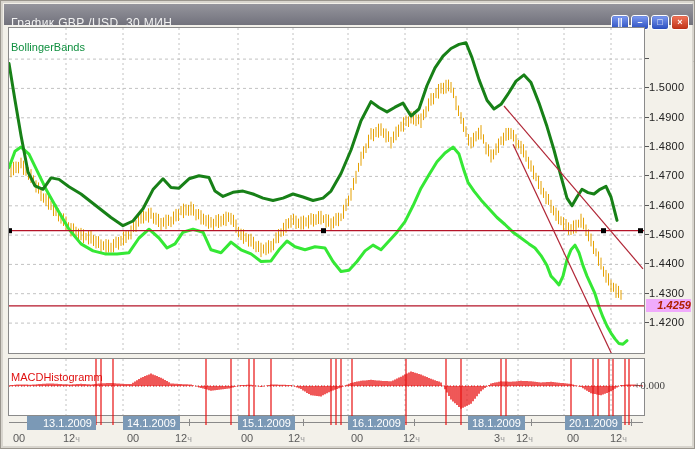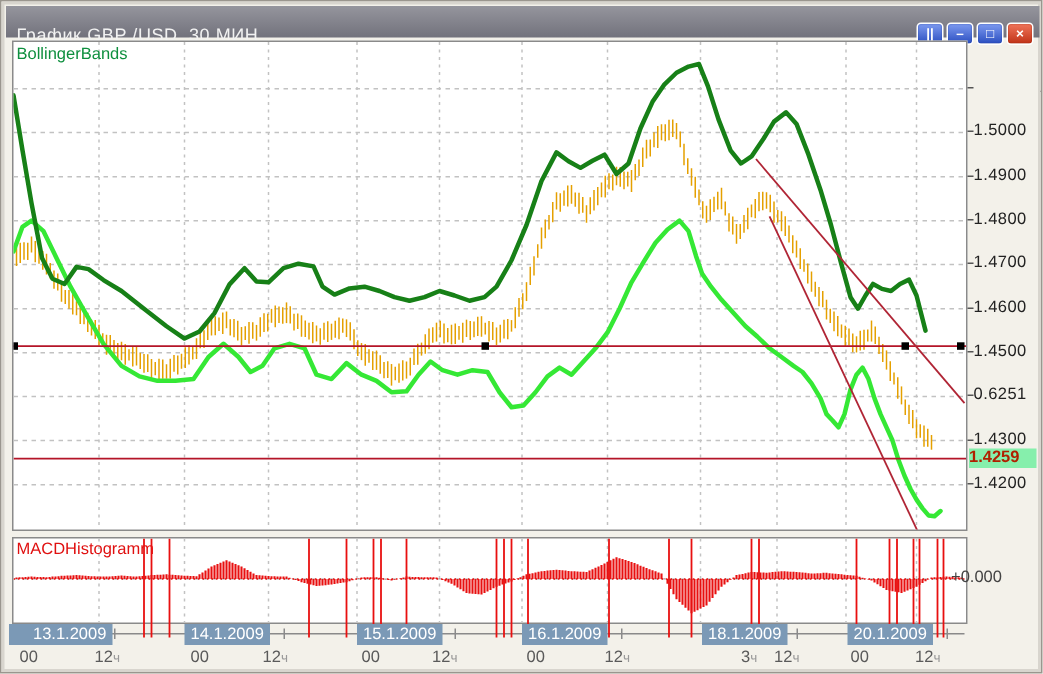--- a/index.html
+++ b/index.html
@@ -13,29 +13,29 @@
   .title-text{flex:1;letter-spacing:.4px;white-space:pre;}
   .winbtns{display:flex;gap:2px;}
   .wbtn{width:18px;height:15px;border:1px solid #fff;border-radius:3px;
     background:linear-gradient(#7d9af0,#2b4fc0);color:#fff;font-size:9px;line-height:13px;
     text-align:center;font-weight:bold;box-shadow:inset 0 0 1px #1a3490;cursor:default;}
   .wbtn.close{background:linear-gradient(#f0755a,#c03318);box-shadow:inset 0 0 1px #801800;}
   .pane{position:absolute;background:#fff;border:1px solid #8a8a8a;}
   #main-pane{left:7px;top:26px;width:637px;height:327px;}
   #macd-pane{left:7px;top:357px;width:637px;height:58px;}
   svg{display:block;}
-  .indicator-label{position:absolute;font-size:11px;z-index:2;}
+  .indicator-label{position:absolute;font-size:11px;z-index:2;margin-top:11px;}
   #bb-label{left:10px;top:29px;color:#0e8f3e;}
   #macd-label{left:10px;top:359px;color:#e01010;}
   #hline-label{position:absolute;right:54px;top:231px;font-size:11px;color:#111;z-index:2;background:rgba(255,255,255,.55);}
-  #zero-label{position:absolute;left:633px;top:378px;font-size:11px;color:#444;}
+  #zero-label{position:absolute;left:633px;top:378px;font-size:11px;color:#444;font-family:Liberation Serif, serif;}
   .price-label{position:absolute;left:648px;width:46px;font-size:11px;color:#222;letter-spacing:.3px;}
   .price-tick{position:absolute;left:644px;width:4px;height:1px;background:#555;}
-  #cur-price{position:absolute;left:645px;top:297px;width:45px;height:13px;background:#86efac;
-    color:#b02000;font-size:11px;font-weight:bold;line-height:13px;text-align:left;z-index:2;}
+  #cur-price{position:absolute;left:645px;top:297px;width:45px;height:13px;background:#f0abfc;
+    color:#b02000;font-size:11px;font-weight:bold;line-height:13px;text-align:right;z-index:2;font-style:italic;}
   .date-badge{position:absolute;top:415px;height:14px;line-height:14px;background:#7b99b6;
     color:#fff;font-size:11px;padding:0 4px;z-index:4;}
   .hour-label{position:absolute;top:431px;font-size:11px;color:#5a5a5a;z-index:4;}
   .hour-label .sfx{font-size:9px;color:#9a9a9a;}
   #axis-line{position:absolute;left:8px;top:421px;width:634px;height:1px;background:#8a8a8a;z-index:1;}
   .axis-tick{position:absolute;top:418px;width:1px;height:7px;background:#8a8a8a;z-index:1;}
   #spike-svg{position:absolute;left:8px;top:358px;z-index:3;pointer-events:none;}
 </style>
 </head>
 <body>
@@ -707,30 +707,30 @@
       <span class="price-label" style="top: 109.756px;">1.4900</span>
       <span class="price-tick" style="top: 115.756px;"></span>
       <span class="price-label" style="top: 139.088px;">1.4800</span>
       <span class="price-tick" style="top: 145.088px;"></span>
       <span class="price-label" style="top: 168.421px;">1.4700</span>
       <span class="price-tick" style="top: 174.421px;"></span>
       <span class="price-label" style="top: 197.753px;">1.4600</span>
       <span class="price-tick" style="top: 203.753px;"></span>
       <span class="price-label" style="top: 227.085px;">1.4500</span>
       <span class="price-tick" style="top: 233.085px;"></span>
-      <span class="price-label" style="top: 256.417px;">0.6251</span>
+      <span class="price-label" style="top: 256.417px;">1.4400</span>
       <span class="price-tick" style="top: 262.417px;"></span>
       <span class="price-label" style="top: 285.749px;">1.4300</span>
       <span class="price-tick" style="top: 291.749px;"></span>
       <span class="price-label" style="top: 315.081px;">1.4200</span>
       <span class="price-tick" style="top: 321.081px;"></span>
     </div>
   <div id="axis-line"></div>
   <div id="time-axis">
-      <span class="date-badge" style="left: 5px; padding-left: 16px;">13.1.2009</span>
+      <span class="date-badge" style="left: 26px; padding-left: 16px;">13.1.2009</span>
       <span class="date-badge" style="left: 122px;">14.1.2009</span>
       <span class="date-badge" style="left: 237px;">15.1.2009</span>
       <span class="date-badge" style="left: 347px;">16.1.2009</span>
       <span class="date-badge" style="left: 467px;">18.1.2009</span>
       <span class="date-badge" style="left: 564px;">20.1.2009</span>
       <span class="hour-label" style="left: 12px;"><span>00</span><span class="sfx"></span></span>
       <span class="hour-label" style="left: 62px;"><span>12</span><span class="sfx">ч</span></span>
       <span class="hour-label" style="left: 126px;"><span>00</span><span class="sfx"></span></span>
       <span class="hour-label" style="left: 174px;"><span>12</span><span class="sfx">ч</span></span>
       <span class="hour-label" style="left: 240px;"><span>00</span><span class="sfx"></span></span>

